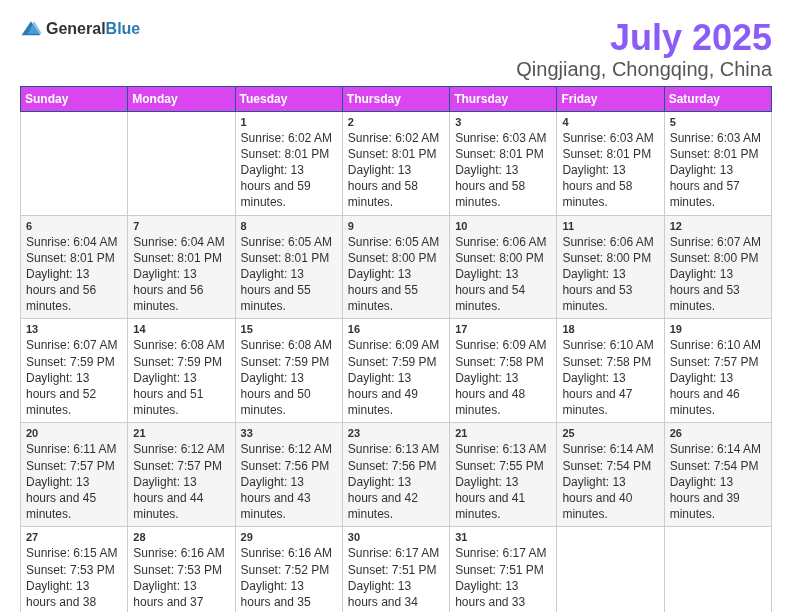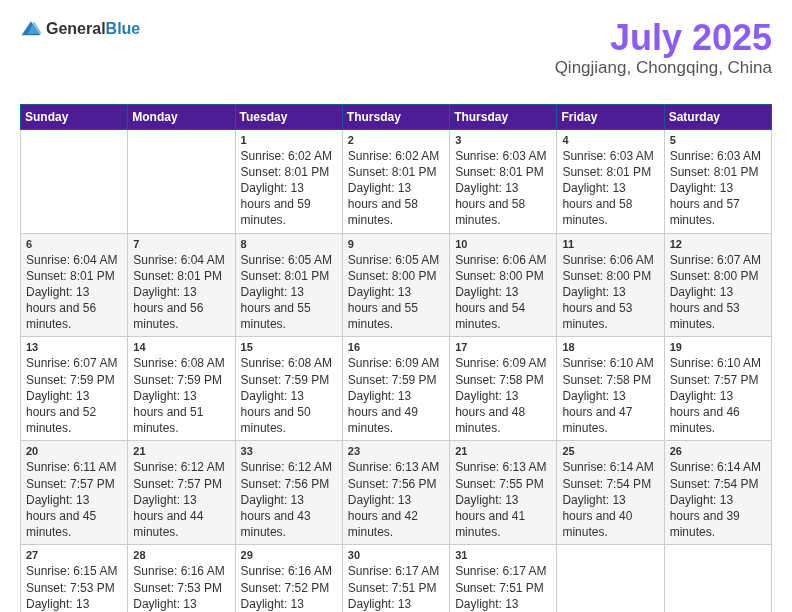--- a/index.html
+++ b/index.html
@@ -14,21 +14,21 @@
       width: 792px;
       height: 612px;
       padding: 18px 20px 12px 20px;
       display: flex;
       flex-direction: column;
     }
     .header {
       display: flex;
       justify-content: space-between;
       align-items: flex-start;
-      margin-bottom: 26px;
+      margin-bottom: 5px;
     }
     .logo {
       display: flex;
       align-items: center;
       gap: 4px;
     }
     .logo-text-general {
       font-size: 16px;
       font-weight: bold;
       color: #333;
@@ -47,33 +47,33 @@
     .title-block {
       text-align: right;
     }
     .title-month {
       font-size: 36px;
       font-weight: bold;
       color: #8b5cf6;
       line-height: 1.1;
     }
     .title-location {
-      font-size: 17px;
+      font-size: 20px;
       color: #555;
       font-weight: normal;
     }
     .calendar {
       flex: 1;
       border: 1px solid #ccc;
       border-collapse: collapse;
       width: 100%;
       table-layout: fixed;
     }
     .calendar th {
-      background: #4c1d95;
+      background: #d946ef;
       color: #fff;
       font-size: 12px;
       font-weight: bold;
       padding: 5px 4px;
       text-align: left;
       border: 1px solid #1a5a8a;
     }
     .calendar td {
       vertical-align: top;
       border: 1px solid #ccc;

